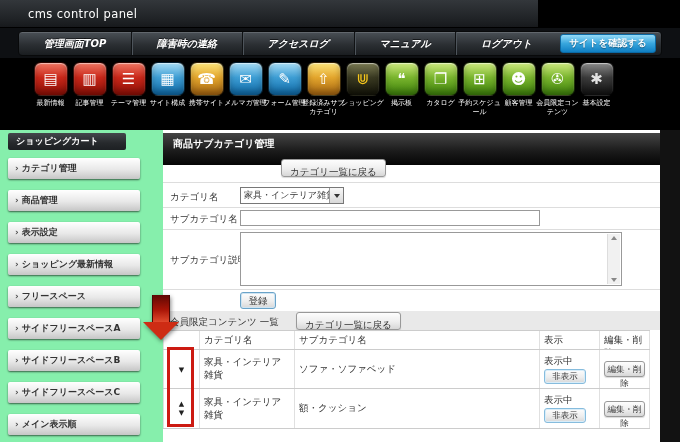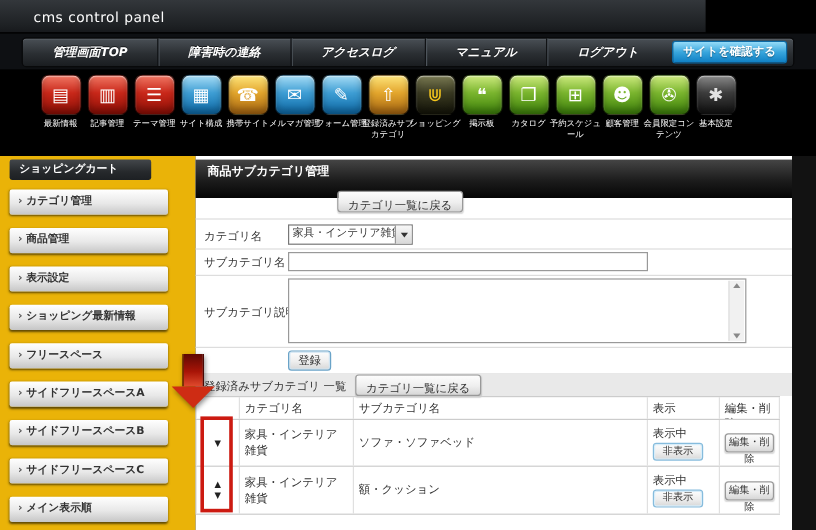--- a/index.html
+++ b/index.html
@@ -1,20 +1,20 @@
 <!DOCTYPE html>
 <html><head>
 <meta charset="utf-8">
 <style>
   * { margin:0; padding:0; box-sizing:border-box; }
   html,body { width:680px; height:442px; overflow:hidden; }
   body { font-family:"DejaVu Sans","Liberation Sans",sans-serif; background:#000; position:relative; }
 
   
-  .topbar { position:absolute; left:0; top:0; width:588px; height:28px;
+  .topbar { position:absolute; left:0; top:0; width:538px; height:28px;
     background:linear-gradient(180deg,#33373b,#1d2023 80%,#17191c); border-bottom:1px solid #000; }
   .logo { position:absolute; left:28px; top:7px; color:#fefefe; font-size:11.5px; letter-spacing:.4px; }
 
   
   .navwrap { position:absolute; left:0; top:28px; width:680px; height:30px; background:#0e1013; }
   .navbar { position:absolute; left:18px; top:3px; width:644px; height:25px; border-radius:4px;
     border:1px solid #08090a; background:linear-gradient(180deg,#4a5056,#2b2f33 55%,#1a1d20);
     box-shadow:inset 0 1px 0 rgba(255,255,255,.14); display:flex; align-items:stretch; }
   .nav-item { flex:1 1 auto; display:flex; align-items:center; justify-content:center;
     color:#fff; font-size:10px; font-weight:bold; text-decoration:none; cursor:pointer;
@@ -38,21 +38,21 @@
   .t-cart { background:linear-gradient(180deg,#7a7a52,#3a3a22 45%,#131308); color:#f6c61c; }
   .t-green{ background:linear-gradient(180deg,#cdea7e,#7ab52e 45%,#3c800a); }
   .t-dark { background:linear-gradient(180deg,#8a8a8a,#3c3c3c 45%,#101010); color:#e3e3e3; }
   .tlabel { margin-top:3px; width:46px; margin-left:-3.5px; margin-right:-3.5px; text-align:center;
     color:#fff; font-size:7px; line-height:1.35; word-break:break-all; }
 
   
   .workspace { position:absolute; left:0; top:130px; width:680px; height:312px; background:#121212; }
 
   
-  .sidebar { position:absolute; left:0; top:0; width:163px; height:312px; background:#eab308; }
+  .sidebar { position:absolute; left:0; top:0; width:163px; height:312px; background:#86efac; }
   .sb-head { position:absolute; left:8px; top:3px; width:118px; height:17px;
     background:linear-gradient(180deg,#43474b,#26292c 60%,#1d2023); border-radius:2px;
     color:#fff; font-size:9px; font-weight:bold; line-height:17px; padding-left:8px; }
   .sb-item { position:absolute; left:8px; width:132px; height:21px; border-radius:2px; cursor:pointer;
     background:linear-gradient(180deg,#ffffff,#e8e8e8 55%,#c6c6c6); box-shadow:0 1px 2px rgba(0,0,0,.6);
     color:#333; font-size:9px; font-weight:bold; line-height:21px; padding-left:7px;
     white-space:nowrap; overflow:hidden; }
   .sb-item::before { content:"› "; color:#555; }
 
   
@@ -262,21 +262,21 @@
         <span class="tri-up"></span>
         <span class="tri-dn-s"></span>
       </div>
     </div>
     <div class="hline" style="top:159px"></div>
 
     <span class="btn submit-btn">登録</span>
     <div class="hline" style="top:181px"></div>
 
     <div class="listband">
-      <span class="flabel">登録済みサブカテゴリ 一覧</span>
+      <span class="flabel">会員限定コンテンツ 一覧</span>
       <span class="btn back-btn" style="left:133px; top:1px">カテゴリ一覧に戻る</span>
     </div>
 
     <div class="table">
       <div class="trow thead">
         <div class="tc c1"></div>
         <div class="tc c2">カテゴリ名</div>
         <div class="tc c3">サブカテゴリ名</div>
         <div class="tc c4">表示</div>
         <div class="tc c5">編集・削除</div>

